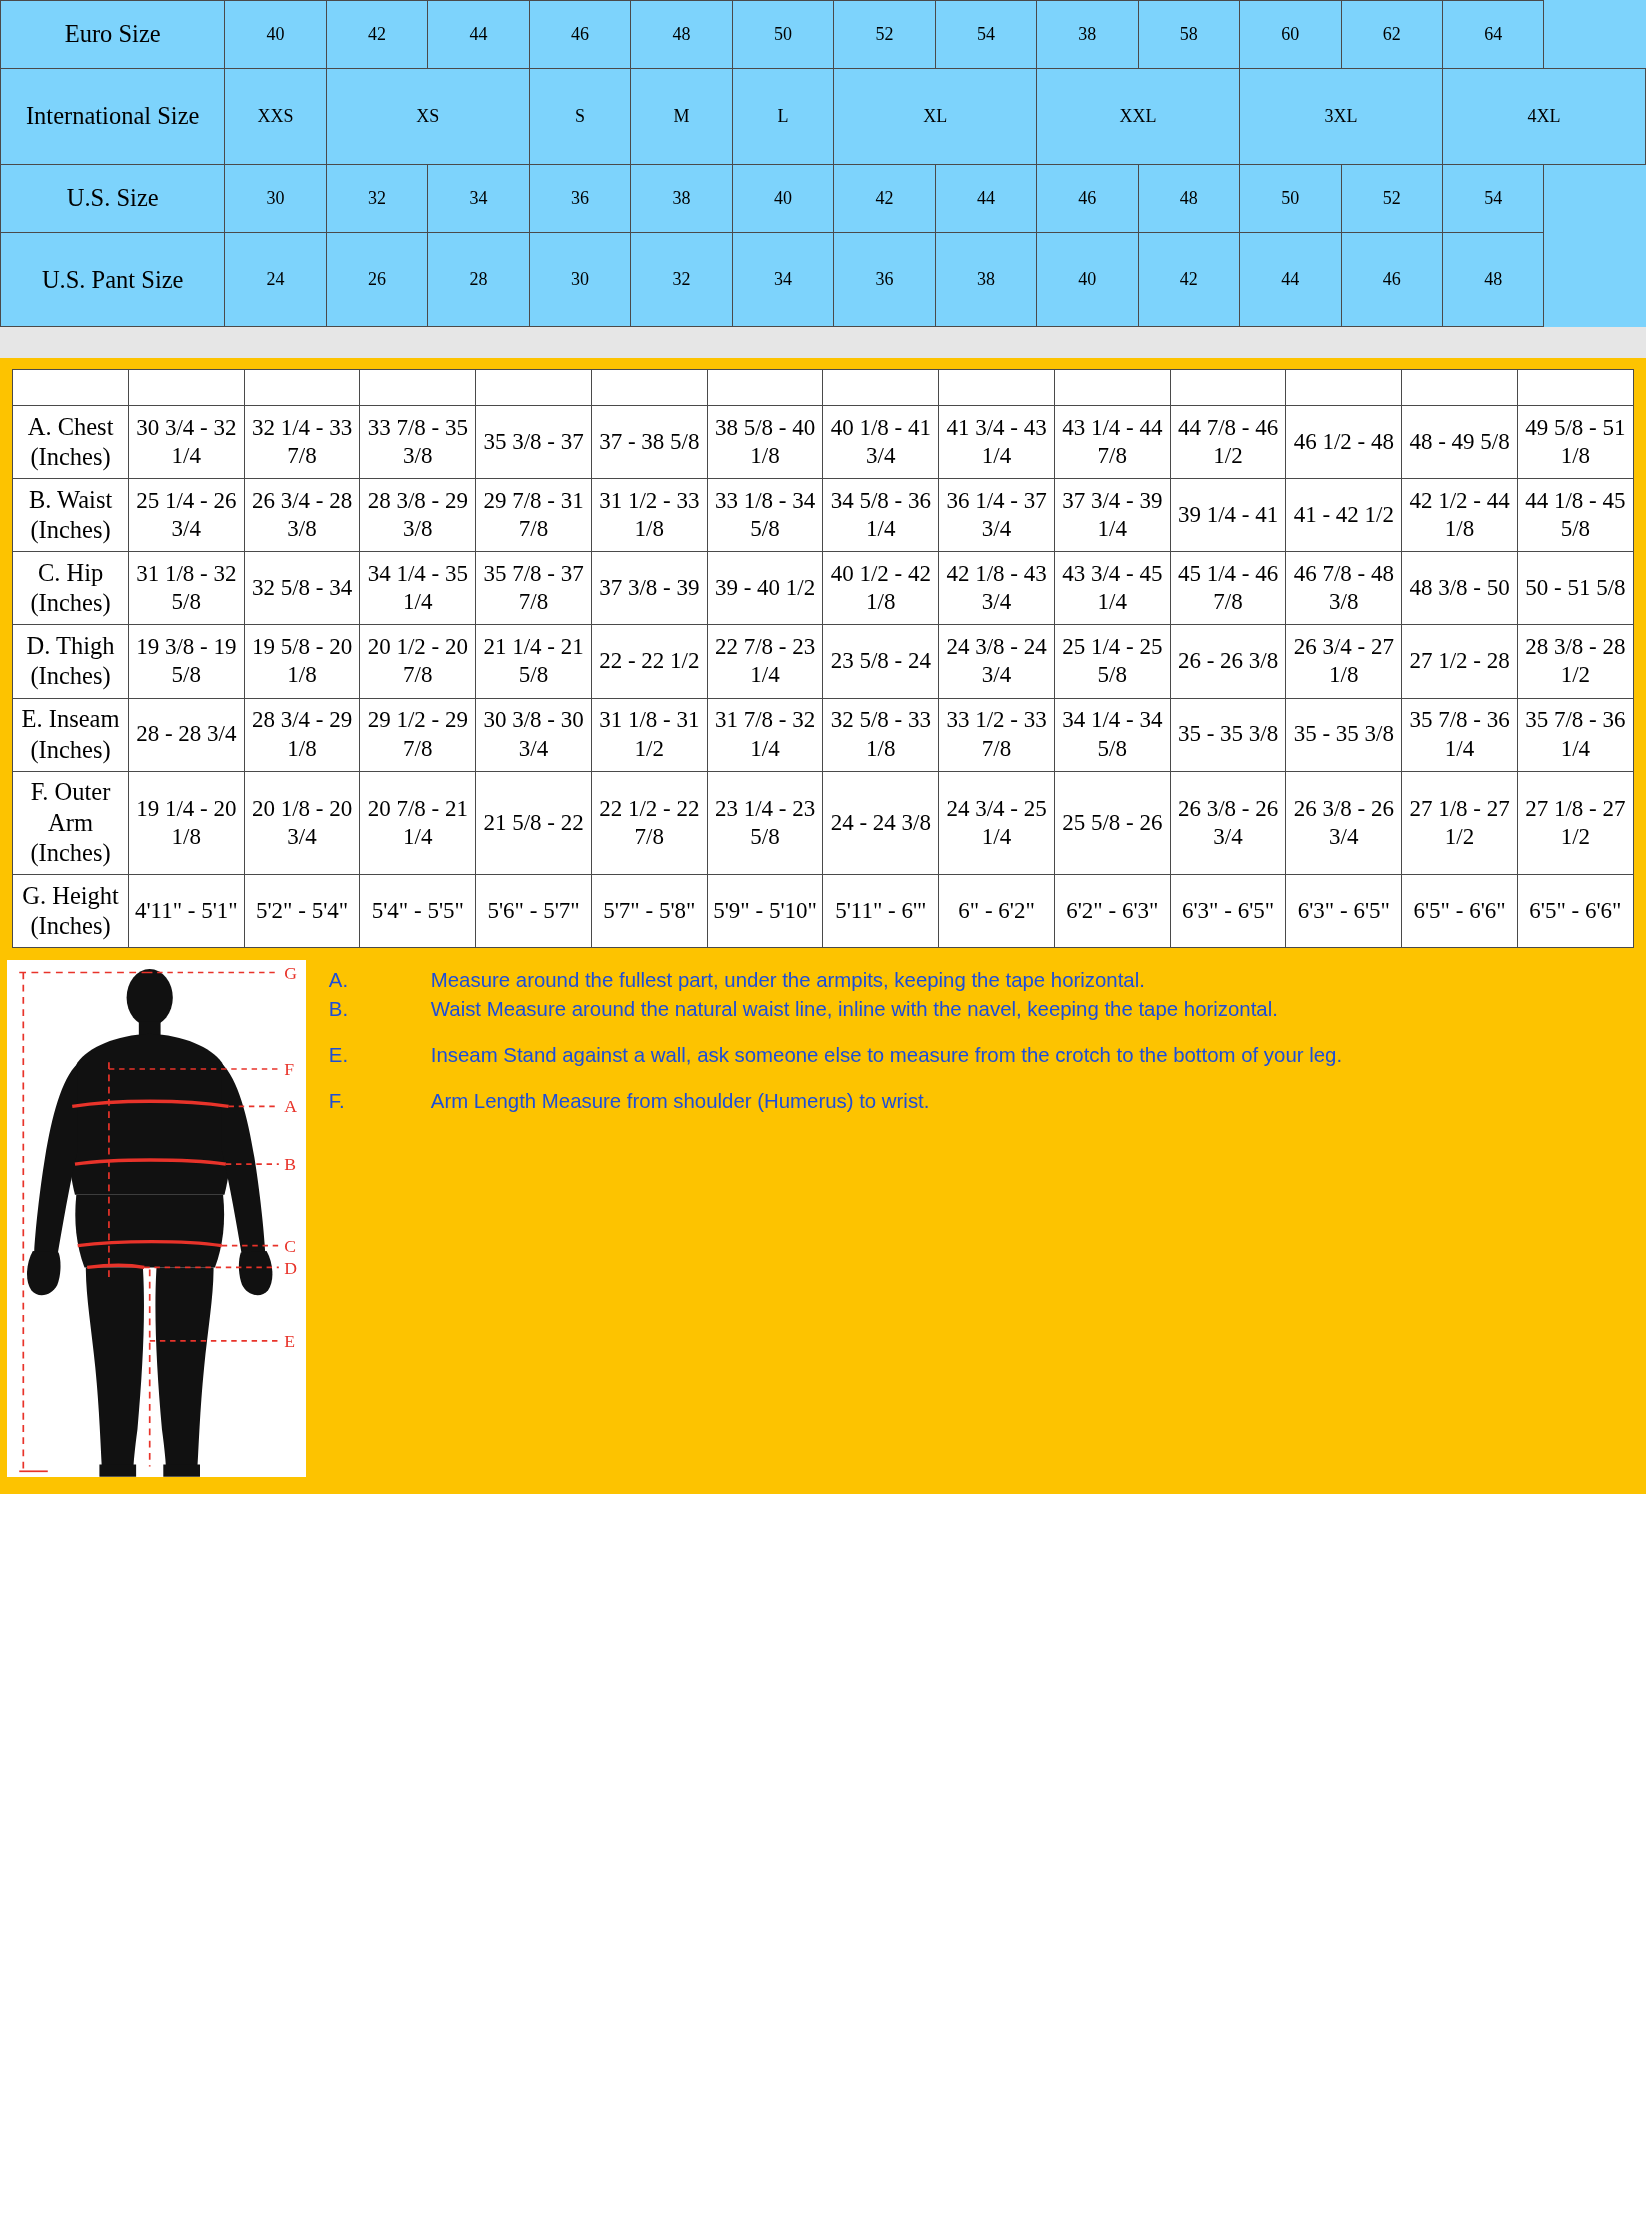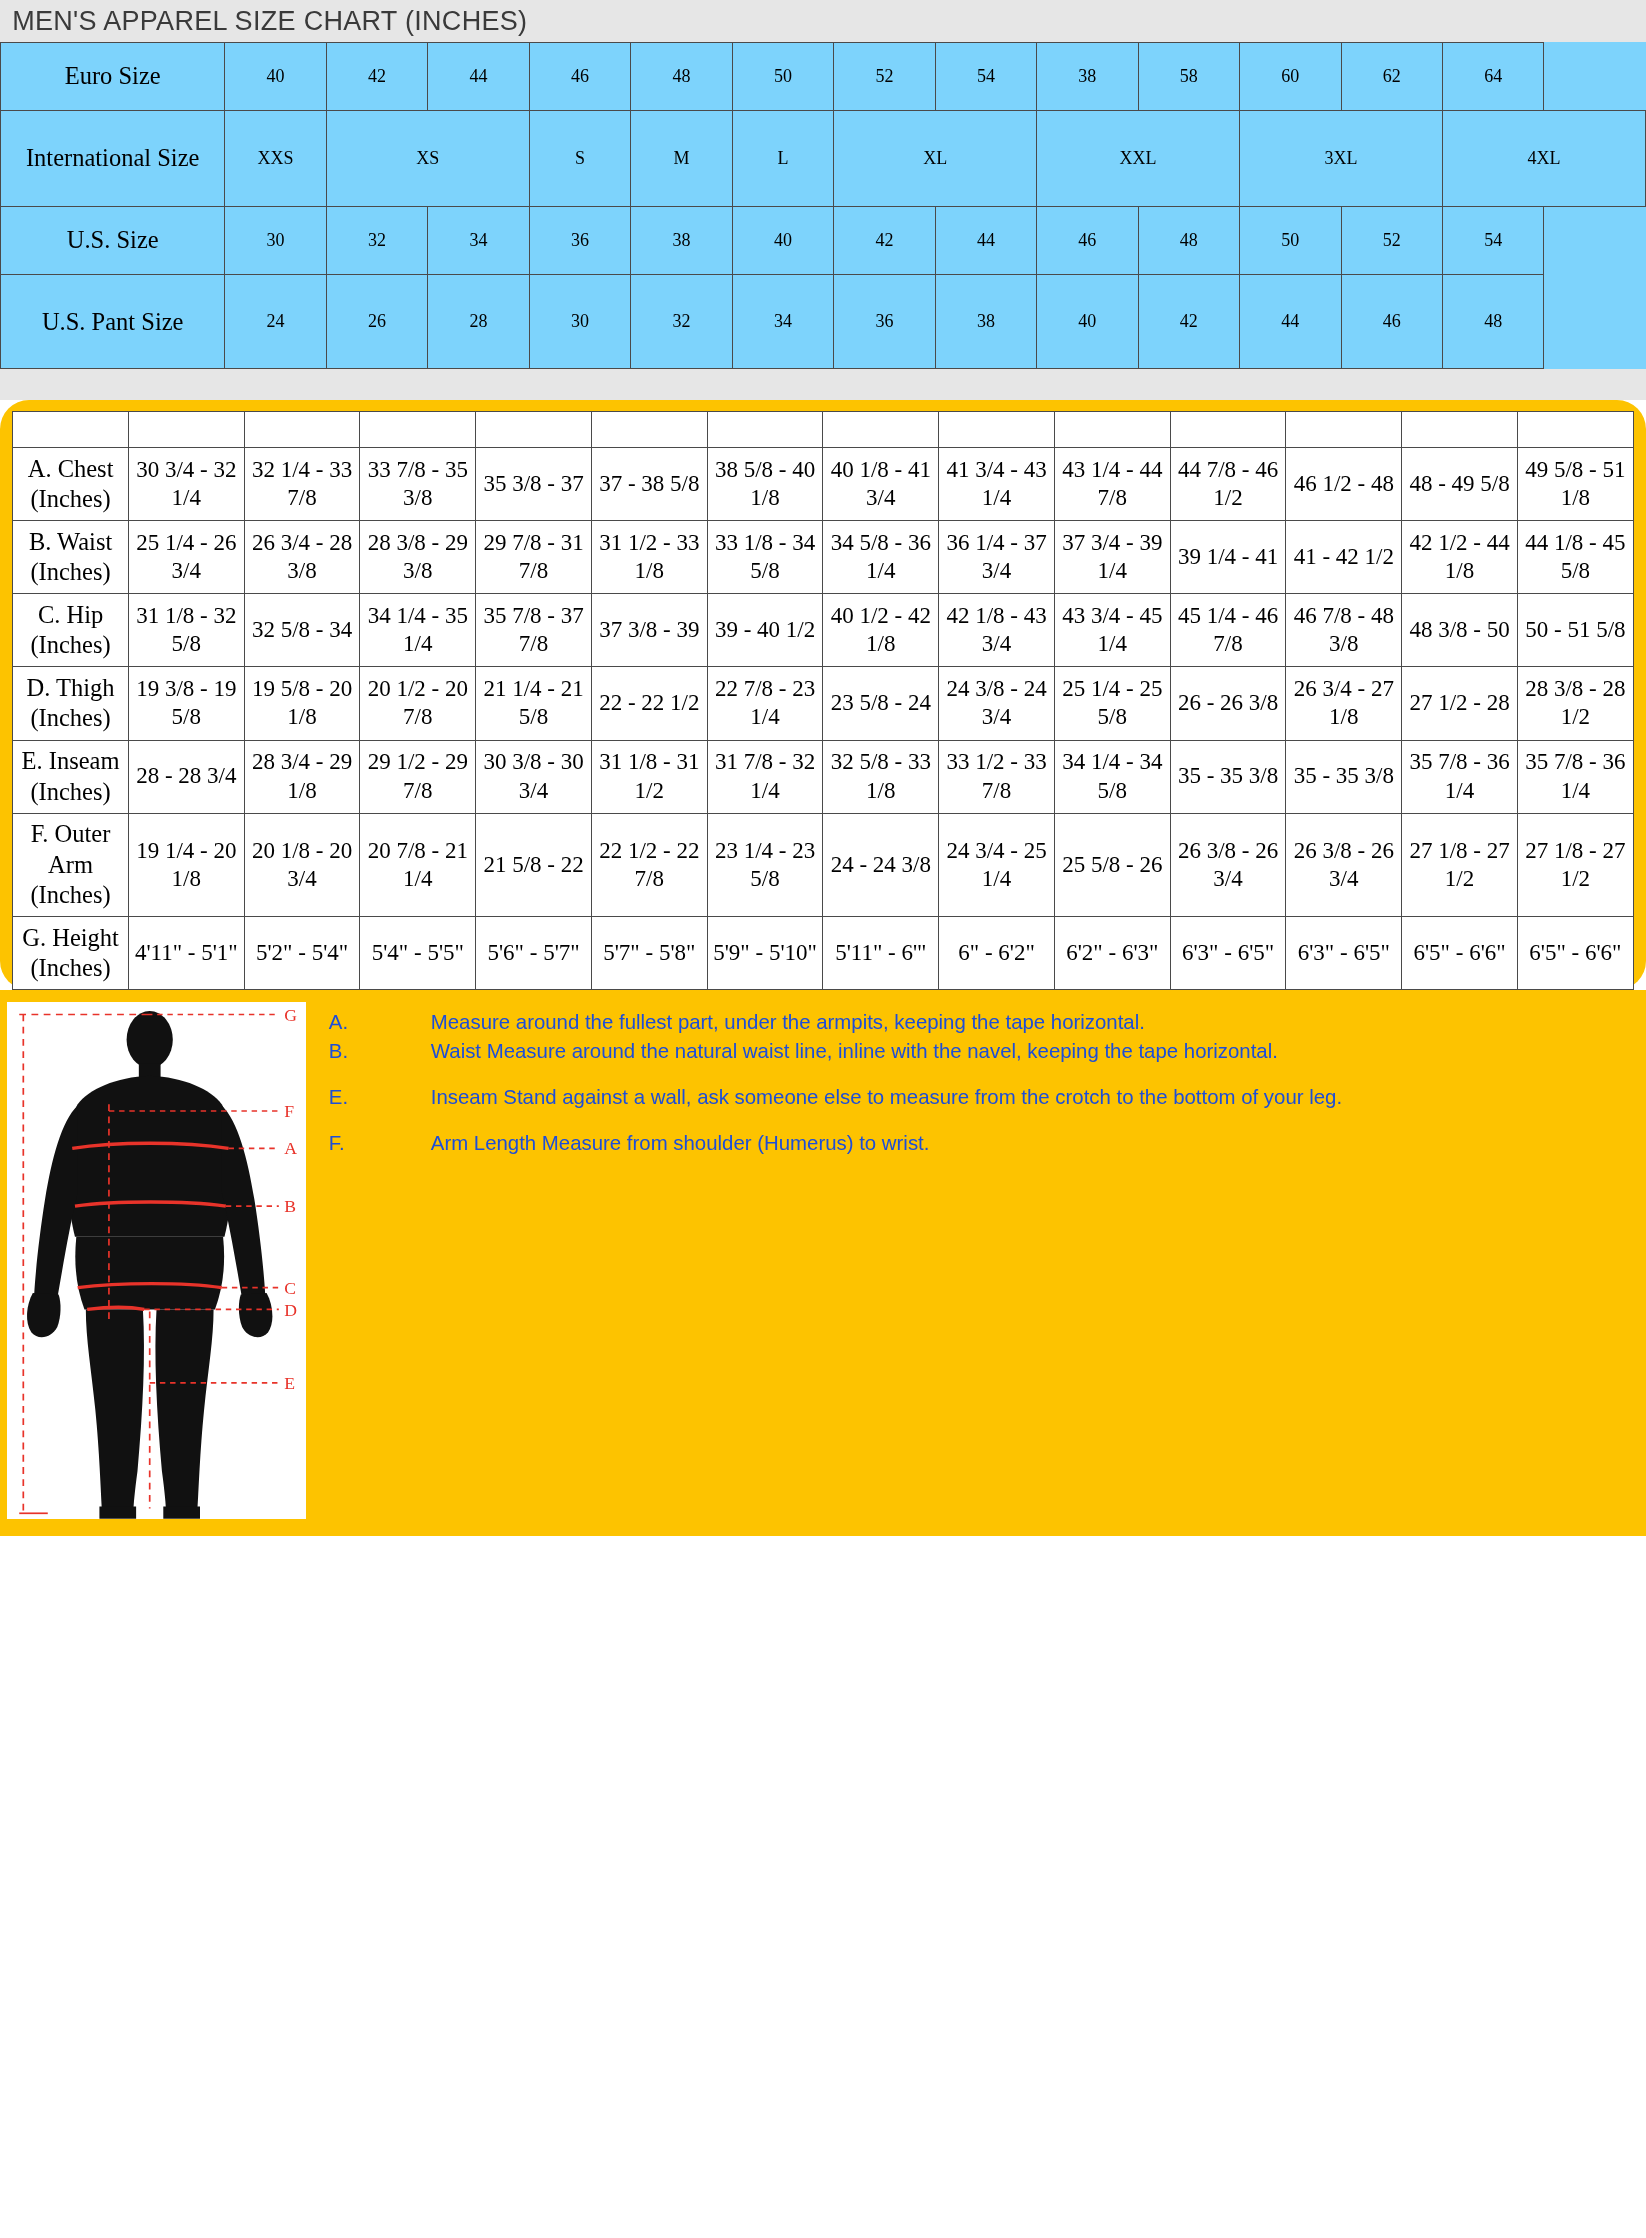--- a/index.html
+++ b/index.html
@@ -65,21 +65,20 @@
 
   
   .grey-band {
     background: #e6e6e6;
     height: 31px;
   }
   .meas-holder {
     background: #fdc300;
     padding: 11px 12.2px 0 12.2px;
     box-sizing: border-box;
-    border-radius: 29px;
   }
   .meas-table {
     background: #ffffff;
     border: 1.4px solid #4a4a4a;
   }
   .meas-table td {
     border: 1.4px solid #4a4a4a;
     text-align: center;
     vertical-align: middle;
     font-size: 23px;
@@ -131,23 +130,20 @@
   }
   .note-gap { height: 17.7px; }
 
   svg { display: block; }
 </style>
 </head>
 <body>
 
 <div class="page">
 
-  <div class="title-bar">
-    <span class="title-text">MEN'S APPAREL SIZE CHART (INCHES)</span>
-  </div>
 
   <table class="size-table">
     <tbody>
       <tr class="euro">
         <td class="rowlabel">Euro Size</td>
         <td>40</td>
         <td>42</td>
         <td>44</td>
         <td>46</td>
         <td>48</td>

